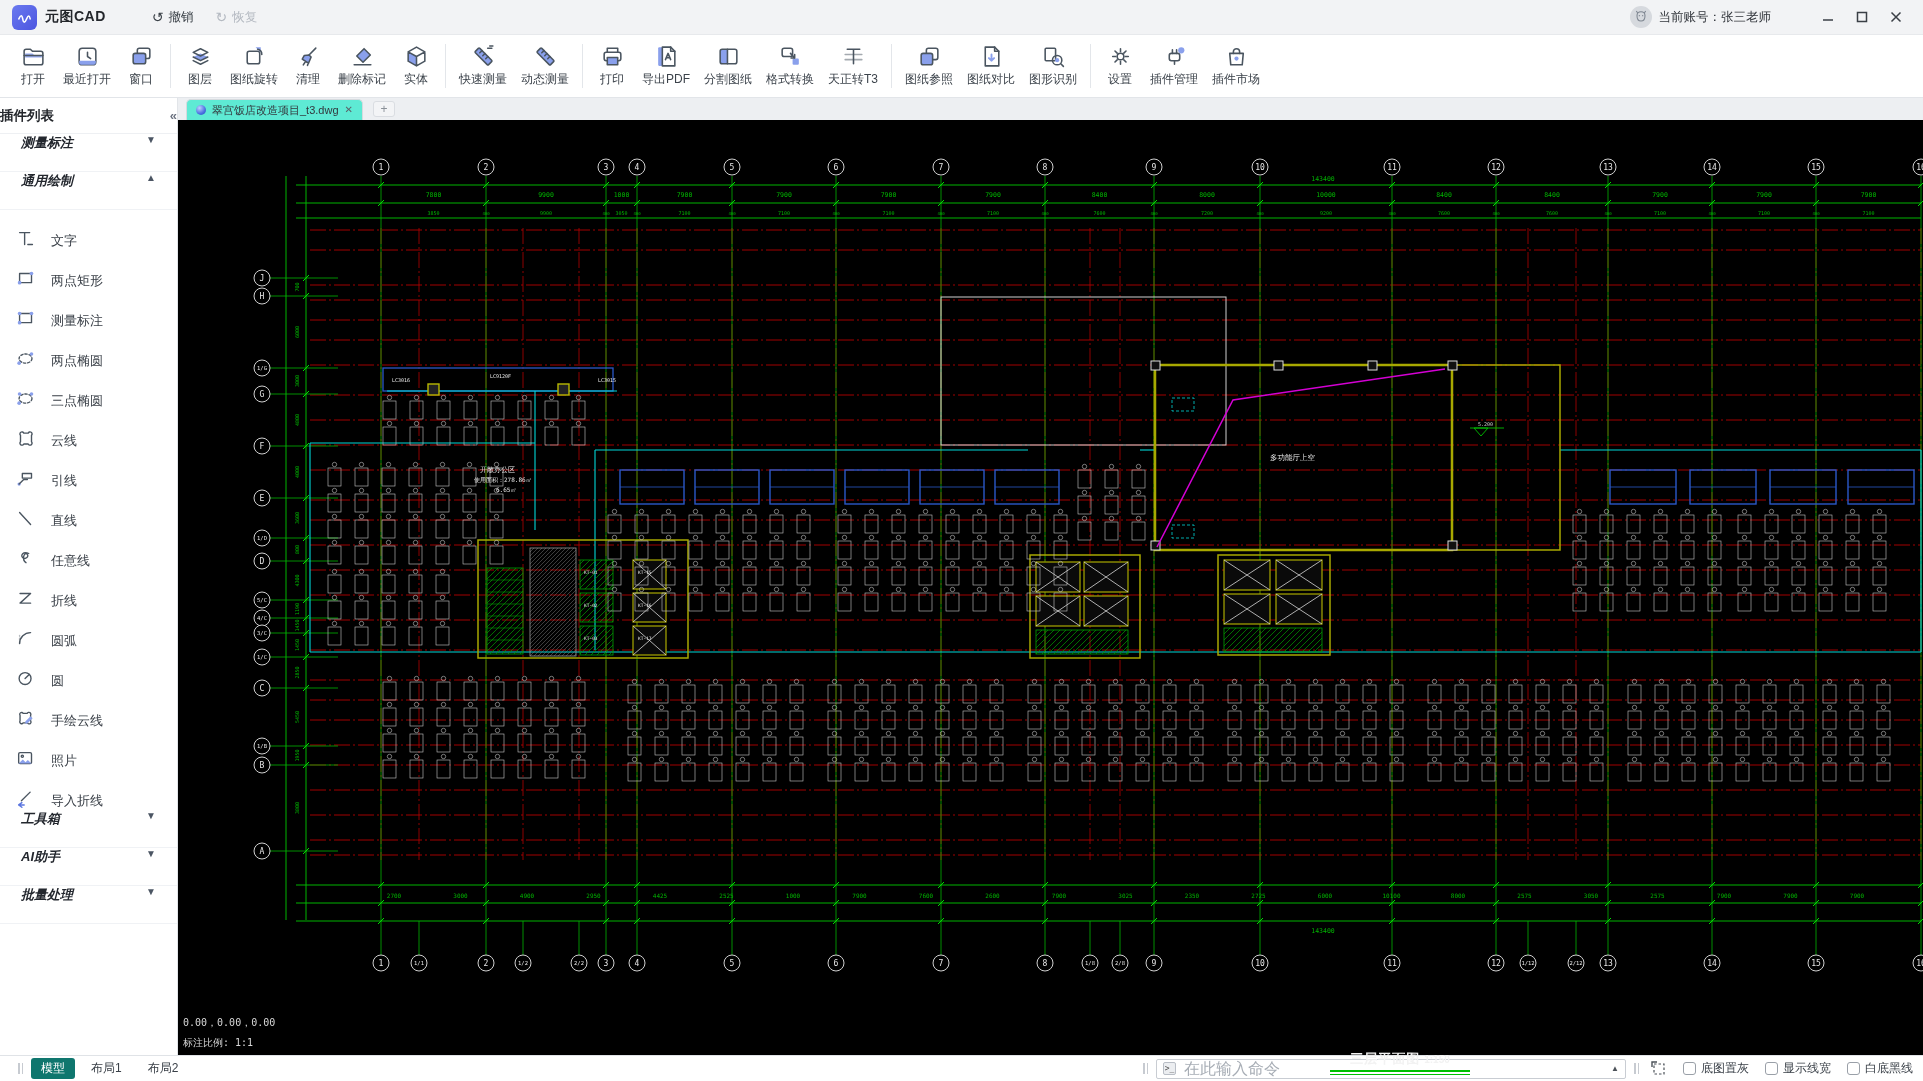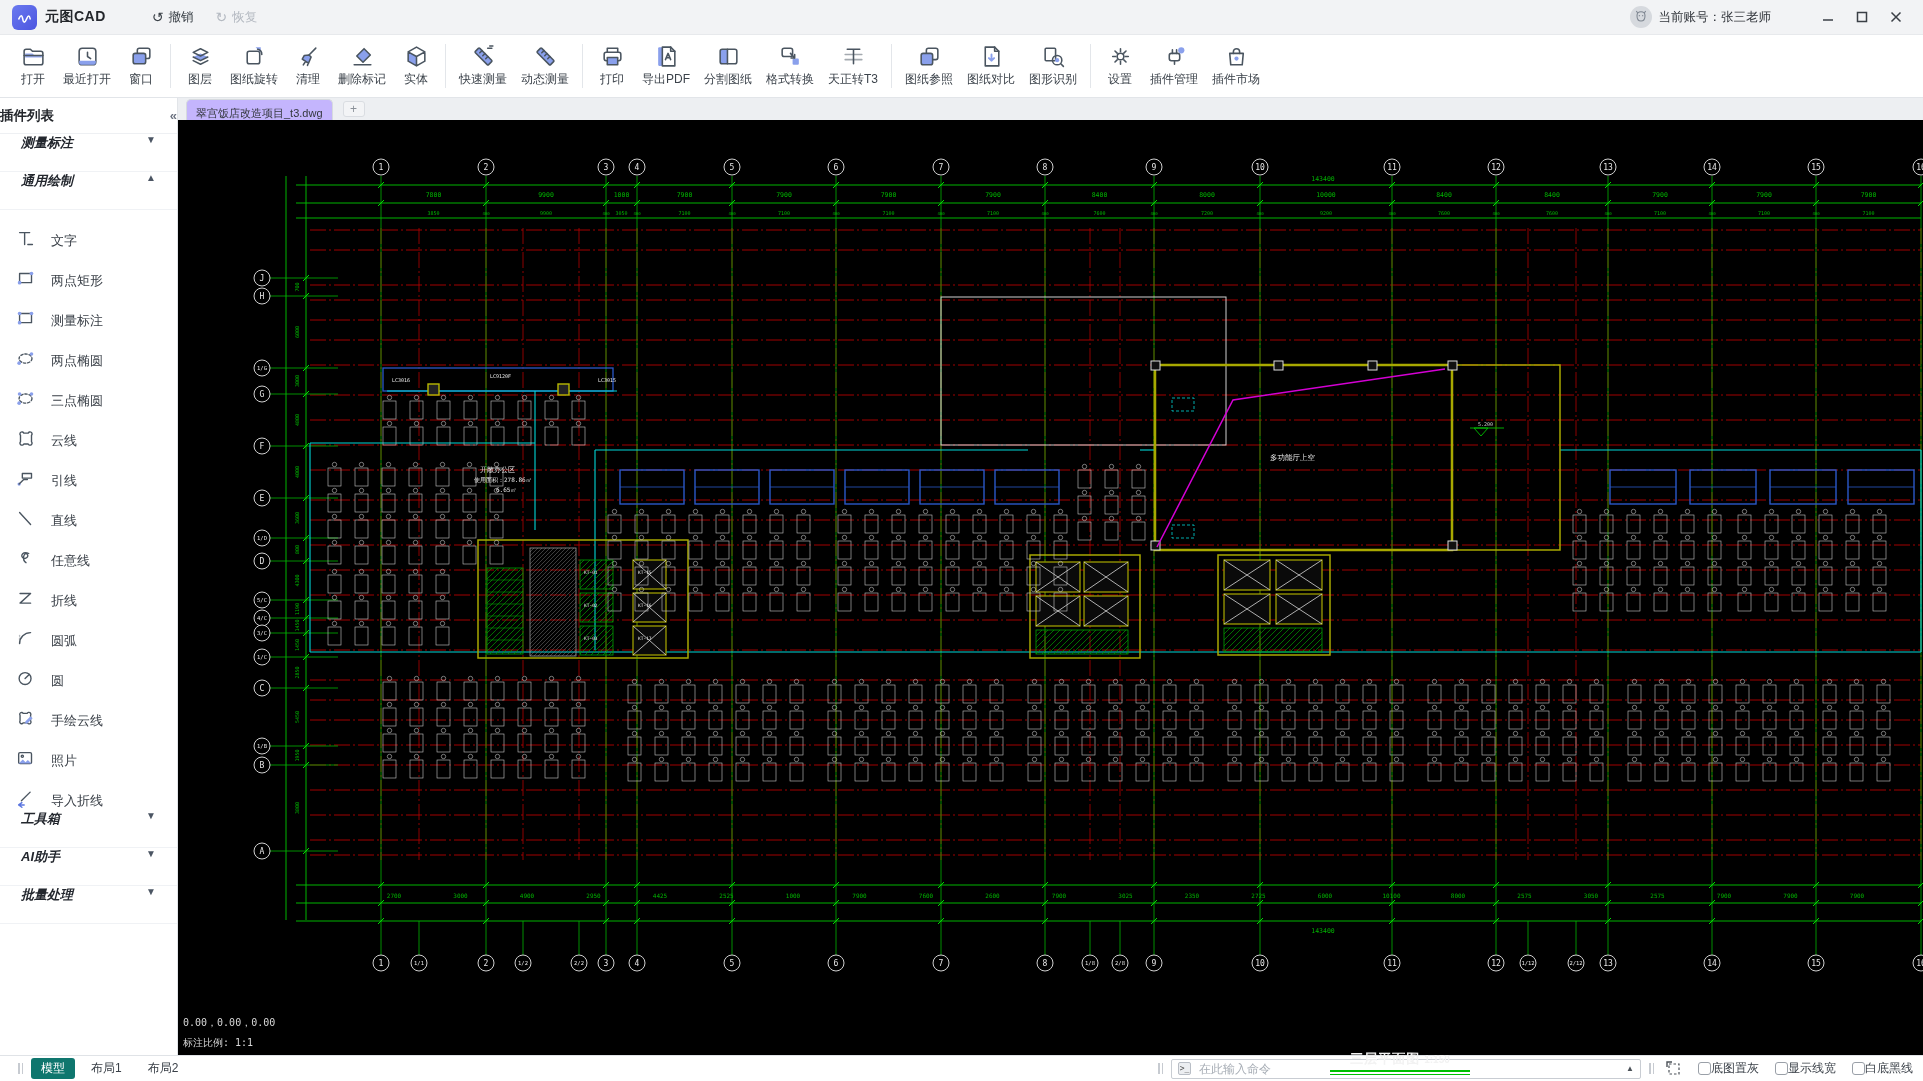--- a/index.html
+++ b/index.html
@@ -33,22 +33,22 @@
     font-size:13.5px;font-weight:bold;color:#23262b;border-bottom:1px solid #eef0f3;}
   .sb-collapse{color:#6b7280;font-size:13px;}
   .sb-section{height:38px;display:flex;align-items:flex-start;justify-content:space-between;padding:0 21px;
     font-size:13px;font-weight:bold;color:#23272e;border-bottom:1px solid #f0f2f5;font-style:italic;}
   .sb-chev{font-size:10px;color:#4b5563;}
   .sb-item{height:40px;display:flex;align-items:flex-end;gap:14px;padding-left:15px;font-size:13px;color:#3a4048;}
   .sb-item svg{width:22px;height:22px;flex:none;}
   #rightcol{flex:1;display:flex;flex-direction:column;min-width:0;}
   
   #tabbar{height:22px;background:#edeff2;display:flex;align-items:flex-end;padding-left:8px;}
-  .tab{height:21px;background:#c4b5fd;border:1px solid #d6dade;border-bottom:none;border-radius:5px 5px 0 0;
-    display:flex;align-items:center;gap:6px;padding:0 9px;font-size:11px;color:#33373d;flex-direction:column;}
+  .tab{height:21px;background:#5eead4;border:1px solid #d6dade;border-bottom:none;border-radius:5px 5px 0 0;
+    display:flex;align-items:center;gap:6px;padding:0 9px;font-size:11px;color:#33373d;}
   .tab-sphere{width:10px;height:10px;border-radius:50%;
     background:radial-gradient(circle at 35% 30%,#bcd0ff,#4a6fe0 60%,#2b4dbb);}
   .tab-close{color:#5c6269;font-size:10px;line-height:1;}
   .newtab{width:22px;height:16px;margin:0 0 3px 10px;background:#f3f4f6;border:1px solid #dadde2;
     border-radius:3px;display:flex;align-items:center;justify-content:center;font-size:12px;color:#8a9098;}
   
   #canvaswrap{position:relative;width:1745px;height:935px;background:#000;}
   #canvaswrap svg{display:block;}
   .coords-readout{position:absolute;left:5px;top:896px;color:#d8d8d8;font-size:10px;
     font-family:"DejaVu Sans Mono",monospace;}
@@ -63,24 +63,24 @@
   #statusbar{height:26px;background:#fff;border-top:1px solid #e0e3e7;display:flex;align-items:center;
     padding:0 10px;font-size:12px;color:#3a4048;}
   .grip{display:flex;gap:2px;margin:0 8px;}
   .grip i{display:block;width:1.5px;height:11px;background:#c7cbd1;}
   .laytab{padding:2px 10px;border-radius:3px;margin-right:6px;}
   .laytab.active{background:#0f766e;color:#fff;}
   .cmdbox{width:470px;height:20px;border:1px solid #c9cdd3;border-radius:2px;display:flex;align-items:center;
     padding:0 6px;gap:6px;background:#fff;}
   .cmdicon{width:13px;height:13px;border:1px solid #b9bec6;border-radius:2px;background:#eceef1;
     font-size:8px;line-height:11px;text-align:center;color:#555;font-family:"DejaVu Sans Mono",monospace;flex:none;}
-  .cmdbox input{flex:1;border:none;outline:none;font-size:12px;color:#333;background:transparent;}
+  .cmdbox input{flex:1;border:none;outline:none;font-size:16px;color:#333;background:transparent;}
   .cmdbox input::placeholder{color:#a7adb5;}
   .cmdcaret{font-size:8px;color:#4b5158;}
-  .toggle{display:flex;align-items:center;margin-left:16px;}
+  .toggle{display:flex;align-items:center;gap:5px;margin-left:16px;}
   .cbx{width:13px;height:13px;border:1.5px solid #9aa0a8;border-radius:3px;background:#fff;}
   .snapicon{margin-left:4px;display:flex;align-items:center;}
 </style>
 </head>
 <body>
 
 <div id="titlebar">
   <div class="logo">
     <svg viewBox="0 0 24 24" width="17" height="17">
         <path d="M4 14c2.5-6 4.5-6 5.5 0s3 6 5.5 0 4-5 5 0" stroke="#fff" stroke-width="2.2" fill="none" stroke-linecap="round"></path>

